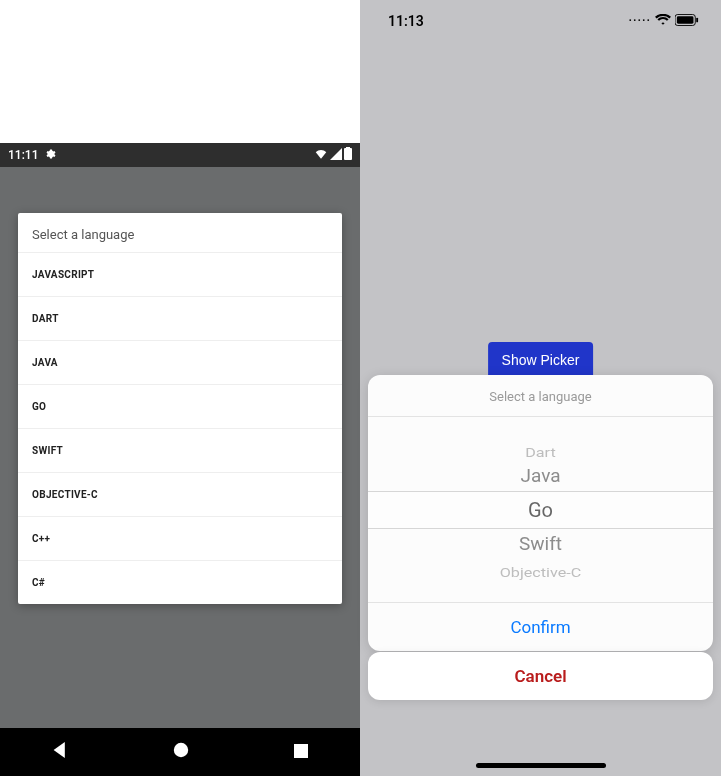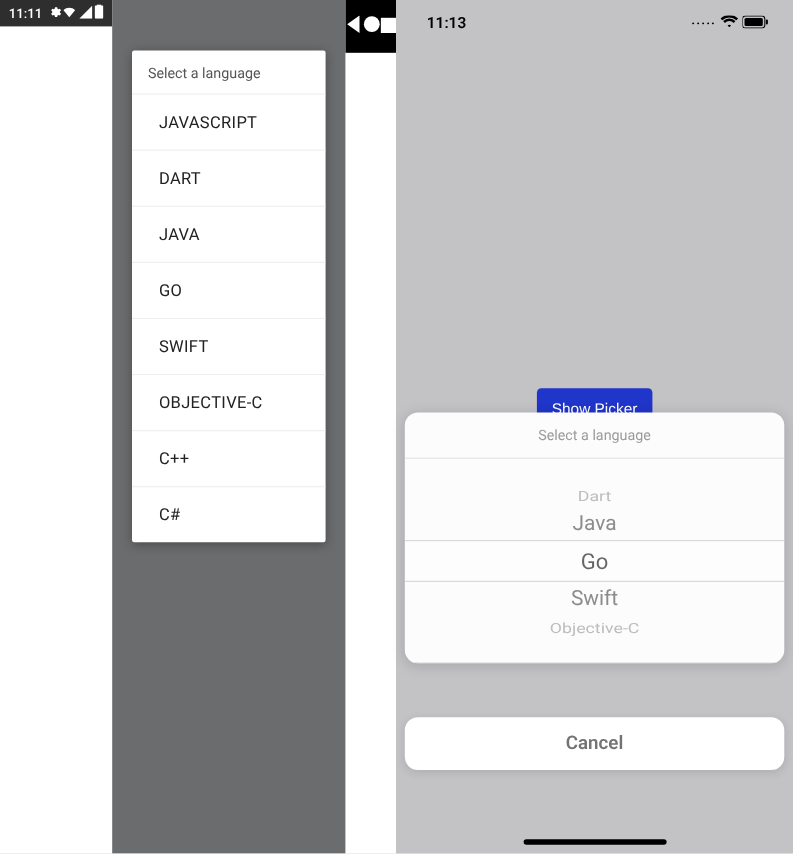--- a/index.html
+++ b/index.html
@@ -8,21 +8,21 @@
     height: 776px;
     display: flex;
     font-family: -apple-system, BlinkMacSystemFont, "Segoe UI", Roboto, Helvetica, Arial, sans-serif;
     background: #fff;
   }
   
   .android {
     width: 360px;
     height: 776px;
     display: flex;
-    flex-direction: row;
+    flex-direction: column;
     background: #fff;
   }
   .android .top-white { height: 143px; background: #fff; }
   .android-statusbar {
     height: 24px;
     background: #2e2e2e;
     color: #fff;
     display: flex;
     align-items: center;
     padding: 0 8px;
@@ -42,24 +42,24 @@
     border-radius: 2px;
     box-shadow: 0 2px 10px rgba(0,0,0,.3);
     overflow: hidden;
   }
   .android-dialog .title {
     font-size: 13px;
     color: #555;
     padding: 14px 14px 10px 14px;
   }
   .android-dialog .item {
-    font-size: 15px;
-    font-weight: 400;
+    font-size: 10px;
+    font-weight: 700;
     color: #222;
-    padding: 16px 24px;
+    padding: 16px 14px;
     border-top: 1px solid #eee;
     cursor: pointer;
     letter-spacing: .3px;
   }
   .android-nav {
     height: 48px;
     background: #000;
     display: flex;
     align-items: center;
     justify-content: space-around;
@@ -93,21 +93,20 @@
     top: 300px;
     left: 50%;
     transform: translateX(-50%);
     background: #2035c9;
     color: #fff;
     font-size: 14px;
     padding: 10px 14px;
     border-radius: 4px 4px 0 0;
     border: none;
     cursor: pointer;
-    margin-top: 11px;
   }
   .ios-sheet {
     position: absolute;
     left: 8px; right: 8px;
     top: 333px;
     background: #fcfcfc;
     border-radius: 12px;
     box-shadow: 0 2px 12px rgba(0,0,0,.15);
     overflow: hidden;
   }
@@ -155,21 +154,21 @@
     padding: 14px 0;
     cursor: pointer;
   }
   .ios-cancel {
     position: absolute;
     left: 8px; right: 8px;
     top: 610px;
     background: #fff;
     border-radius: 12px;
     text-align: center;
-    color: #737373;
+    color: #b91c1c;
     font-size: 17px;
     font-weight: 600;
     padding: 14px 0;
     cursor: pointer;
     box-shadow: 0 2px 8px rgba(0,0,0,.1);
   }
   .ios-home {
     position: absolute;
     bottom: 8px;
     left: 50%;
@@ -276,19 +275,20 @@
       <div class="ios-picker">
         <div class="row r0"></div>
         <div class="row r1">Dart</div>
         <div class="row r2">Java</div>
         <div class="row r3">Go</div>
         <div class="row r4">Swift</div>
         <div class="row r5">Objective-C</div>
         <div class="row r6"></div>
         <div class="sel-band"></div>
       </div>
+      <div class="ios-confirm">Confirm</div>
     </div>
 
     <div class="ios-cancel">Cancel</div>
   </div>
 
   <div class="ios-home"></div>
 </div>
 
 </body></html>

